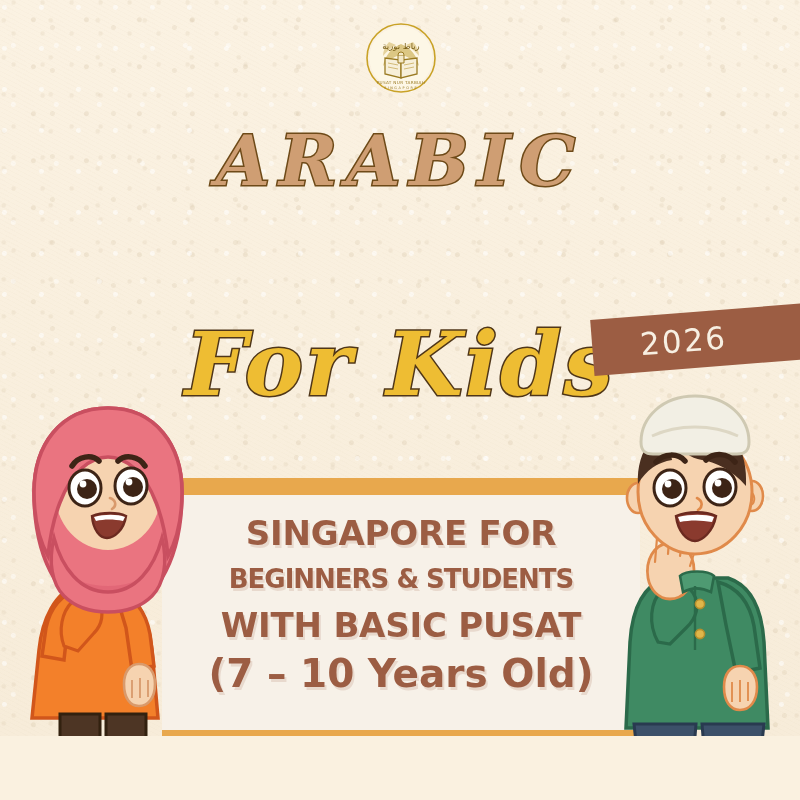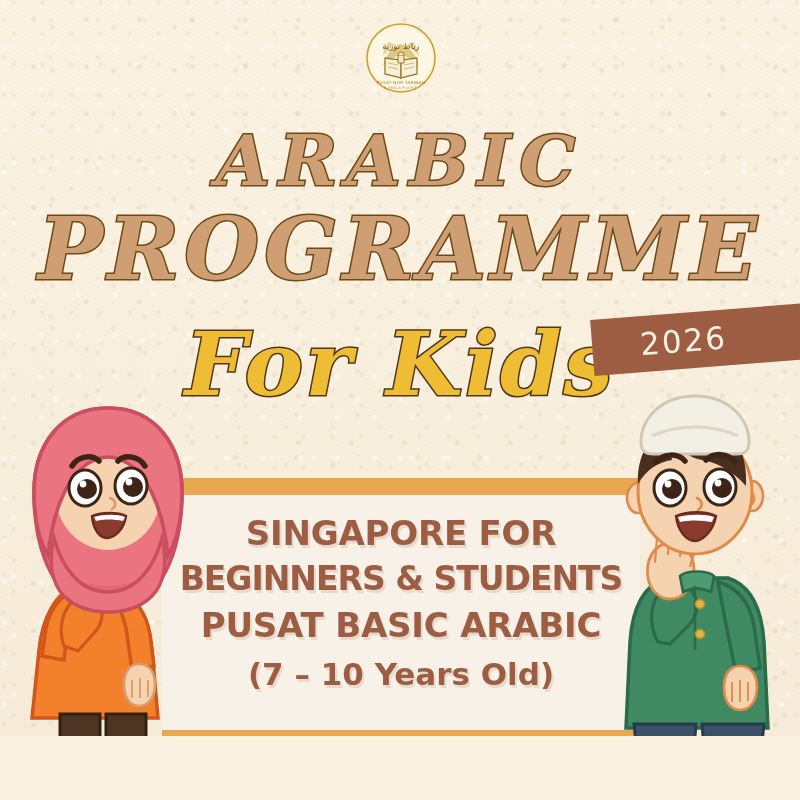--- a/index.html
+++ b/index.html
@@ -76,22 +76,22 @@
 
   
   #copy{
     position:absolute;left:170px;top:510px;width:462px;
     text-align:center;
     font-family:"DejaVu Sans",sans-serif;
     font-weight:700;color:#9c5d43;
     text-shadow:2px 3px 0 rgba(156,93,67,.16);
   }
   #copy .l{display:block;font-size:34px;line-height:46px;letter-spacing:-.2px;}
-  #copy .l2{font-size:33px;letter-spacing:-1px;}
-  #copy .age{display:block;font-size:31px;line-height:52px;letter-spacing:0;}
+  #copy .l2{font-size:26px;letter-spacing:-1px;}
+  #copy .age{display:block;font-size:39px;line-height:52px;letter-spacing:0;}
 
   
   .char{position:absolute;}
   #girl{left:6px;top:388px;width:205px;height:412px;}
   #boy{left:600px;top:380px;width:200px;height:420px;}
   .char svg{display:block;width:100%;height:100%;}
 </style>
 </head>
 <body>
 
@@ -122,35 +122,34 @@
           <line x1="39" y1="43" x2="49" y2="41"></line>
             <line x1="39" y1="47" x2="49" y2="45"></line>
         </g>
       </g>
       <text x="36" y="62" text-anchor="middle" fill="#9a7a22" font-family="DejaVu Sans, sans-serif" font-size="4.2" letter-spacing=".3">PUSAT NUR TARBIAH</text>
       <text x="36" y="67" text-anchor="middle" fill="#9a7a22" font-family="DejaVu Sans, sans-serif" font-size="3.4" letter-spacing="1.6">SINGAPORE</text>
     </svg>
   </div>
 
   <div class="brush" id="t-arabic">ARABIC</div>
-  <div class="brush" id="t-programme">PROGRAMME</div>
   <div id="t-forkids">For Kids</div>
 
   <div id="badge">
     <span>2026</span>
   </div>
 
   <div id="panel"></div>
   <div id="bar-top"></div>
   <div id="bar-bot"></div>
 
   <div id="copy">
     <span class="l">SINGAPORE FOR</span>
     <span class="l l2">BEGINNERS &amp; STUDENTS</span>
-    <span class="l">PUSAT BASIC ARABIC</span>
+    <span class="l">WITH BASIC PUSAT</span>
     <span class="age">(7 – 10 Years Old)</span>
   </div>
 
   <div class="char" id="girl">
     <svg viewBox="0 0 205 412">
 
       <path d="M74 196 C48 204 36 232 33 262 L26 330 L152 330 L146 262 C143 232 131 204 106 196 Z" fill="#f3802a" stroke="#d1561b" stroke-width="3.5"></path>
 
       <path d="M74 200 C56 206 44 220 40 240 L36 268 L58 272 L62 236 Z" fill="#f3802a" stroke="#d1561b" stroke-width="3.5"></path>
 

